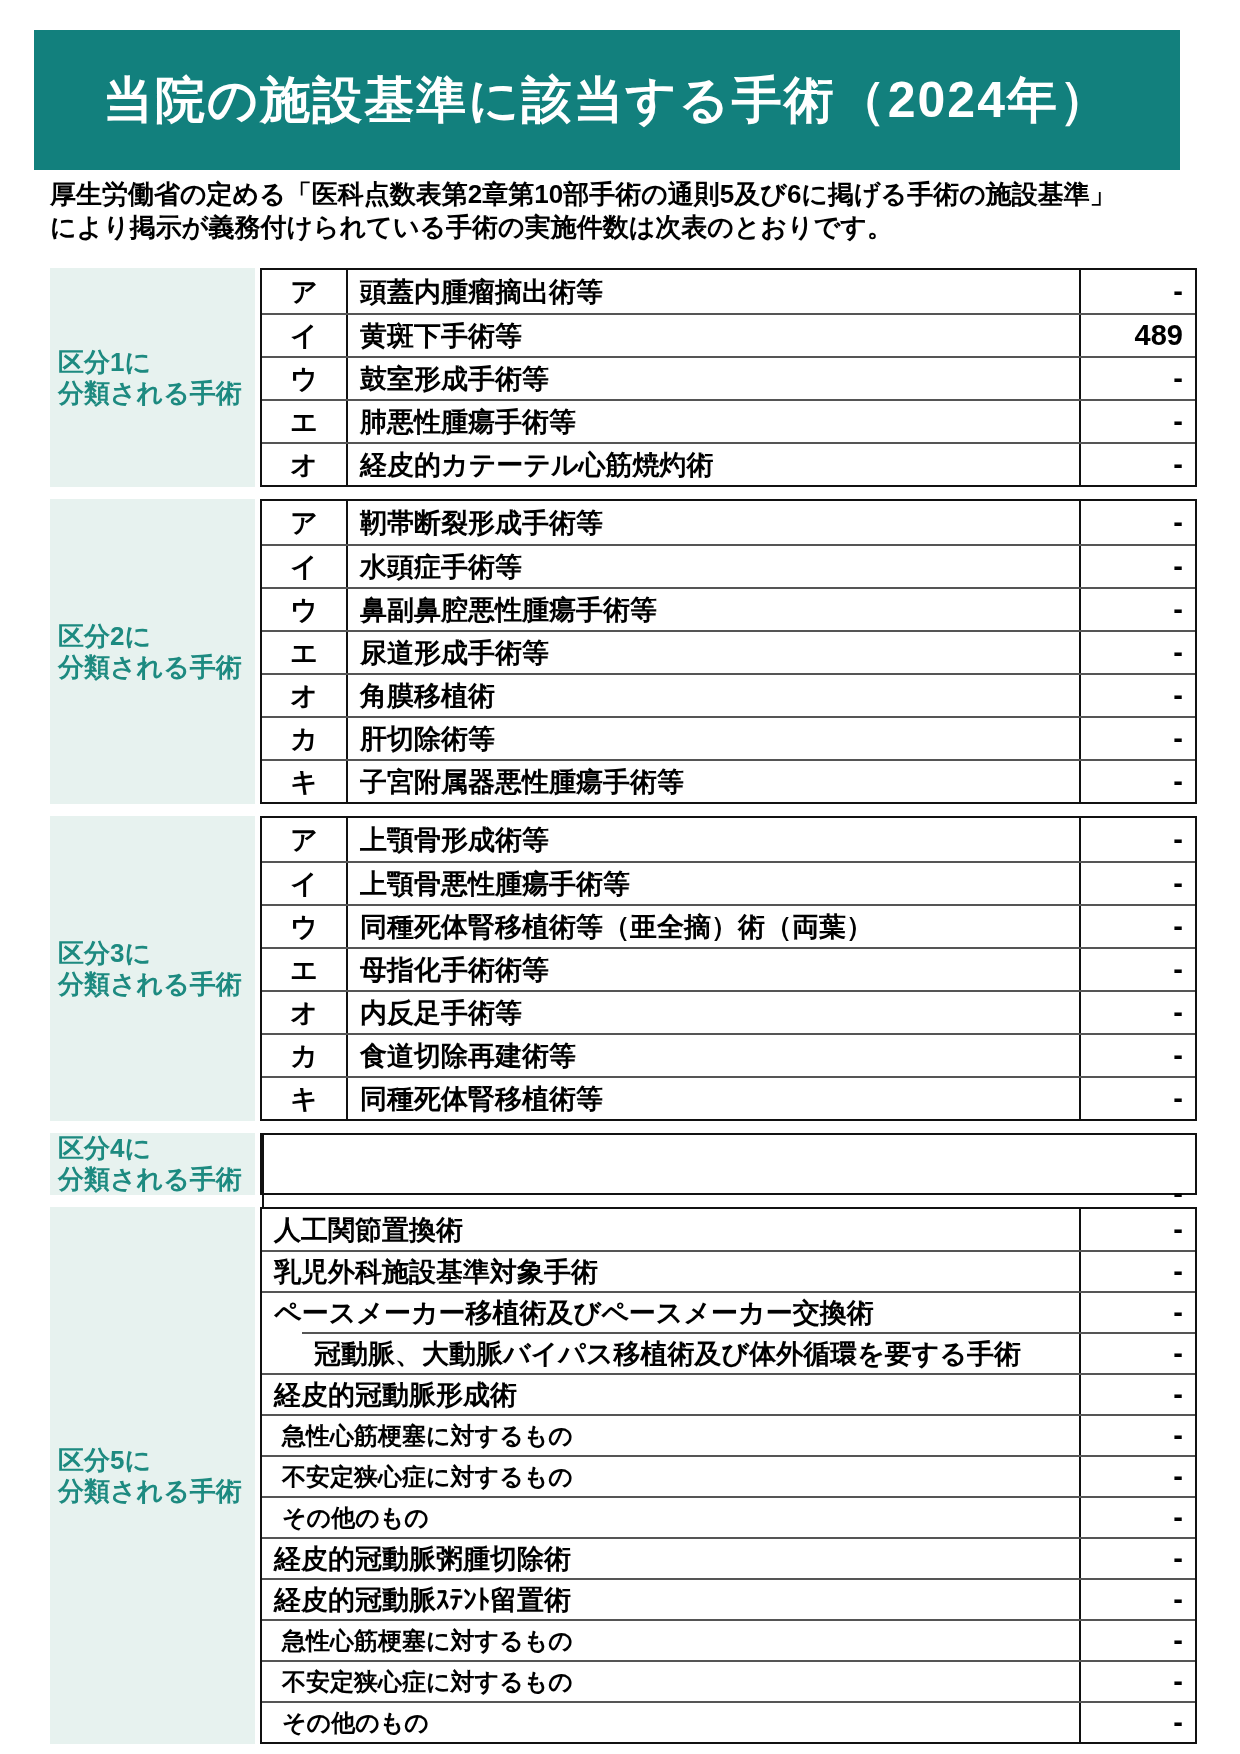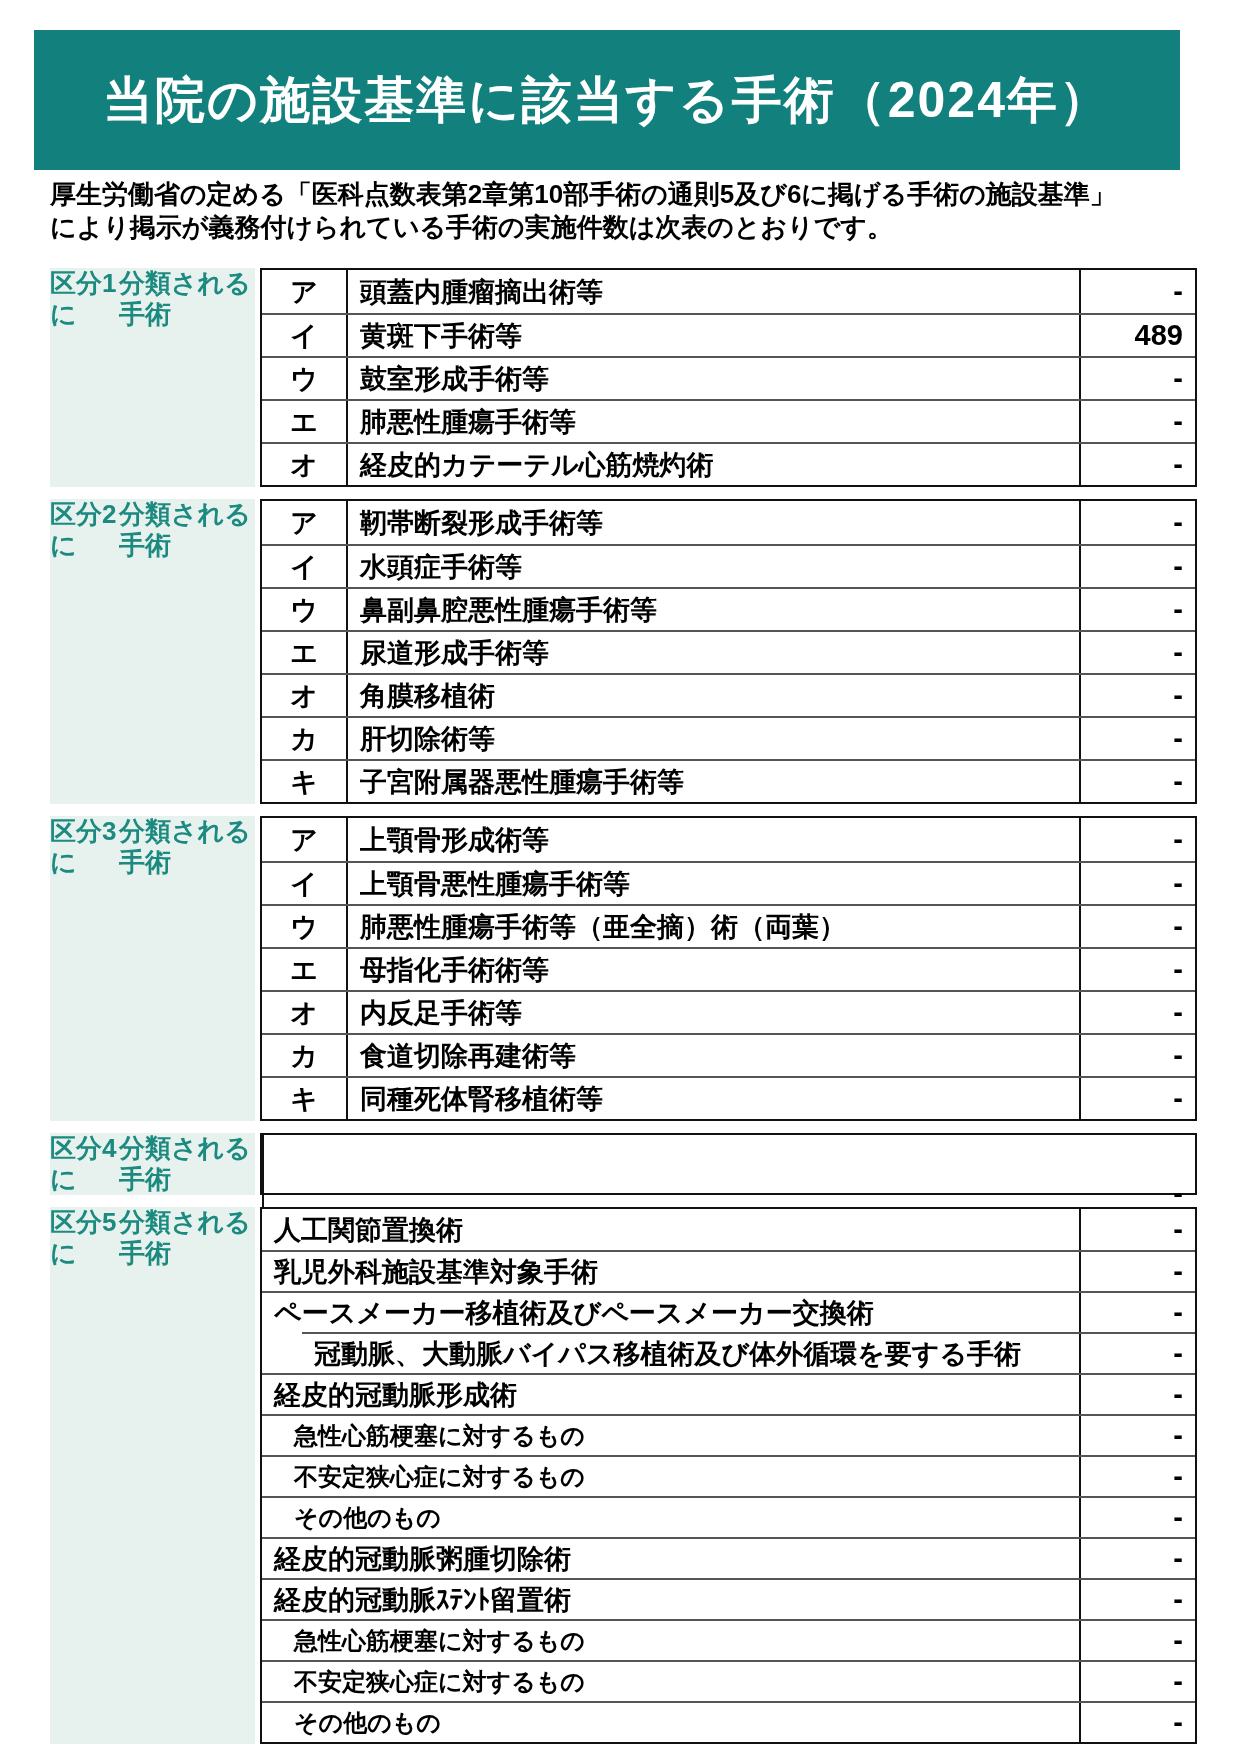--- a/index.html
+++ b/index.html
@@ -12,33 +12,33 @@
 
   .intro{position:absolute;left:50px;top:178px;width:1150px;margin:0;
          color:#000;font-size:26px;font-weight:bold;line-height:33px;}
 
   .sections{position:absolute;left:50px;top:268px;width:1147px;display:flex;flex-direction:column;}
   .section{display:flex;align-items:stretch;}
   .section + .section{margin-top:12px;}
 
   .label-panel{flex:0 0 205px;width:205px;box-sizing:border-box;background:var(--panel-bg,#E7F2EF);
                color:var(--label-text,#1D8A80);font-weight:bold;font-size:26px;line-height:31px;
-               display:flex;flex-direction:row;justify-content:center;padding-left:0;}
+               display:flex;flex-direction:column;justify-content:center;padding-left:8px;}
   .panel-gap{flex:0 0 5px;width:5px;}
 
   .tbl{flex:1;box-sizing:border-box;border:2px solid #111;background:#fff;}
   .row{display:flex;align-items:stretch;box-sizing:border-box;}
   .row + .row{border-top:2px solid #555;}
 
   .cell-kana{flex:0 0 86px;box-sizing:border-box;border-right:2px solid #111;
              display:flex;align-items:center;justify-content:center;
              font-size:27px;font-weight:600;color:#000;}
   .cell-name{flex:1;display:flex;align-items:center;padding-left:12px;box-sizing:border-box;
              font-size:27px;font-weight:700;color:#000;white-space:nowrap;overflow:hidden;}
-  .cell-name.indent{padding-left:32px;font-size:24px;}
+  .cell-name.indent{padding-left:20px;font-size:24px;}
   .cell-val{flex:0 0 116px;box-sizing:border-box;border-left:2px solid #111;
             display:flex;align-items:center;justify-content:flex-end;padding-right:12px;
             font-size:29px;font-weight:600;color:#000;}
 </style>
 </head>
 <body>
 
 <div class="page">
 
   <div class="banner">
@@ -141,21 +141,21 @@
             <div class="cell-name">上顎骨形成術等</div>
             <div class="cell-val">-</div>
           </div>
           <div class="row" style="height: 43px;">
             <div class="cell-kana">イ</div>
             <div class="cell-name">上顎骨悪性腫瘍手術等</div>
             <div class="cell-val">-</div>
           </div>
           <div class="row" style="height: 43px;">
             <div class="cell-kana">ウ</div>
-            <div class="cell-name">肺悪性腫瘍手術等（亜全摘）術（両葉）</div>
+            <div class="cell-name">同種死体腎移植術等（亜全摘）術（両葉）</div>
             <div class="cell-val">-</div>
           </div>
           <div class="row" style="height: 43px;">
             <div class="cell-kana">エ</div>
             <div class="cell-name">母指化手術術等</div>
             <div class="cell-val">-</div>
           </div>
           <div class="row" style="height: 43px;">
             <div class="cell-kana">オ</div>
             <div class="cell-name">内反足手術等</div>

